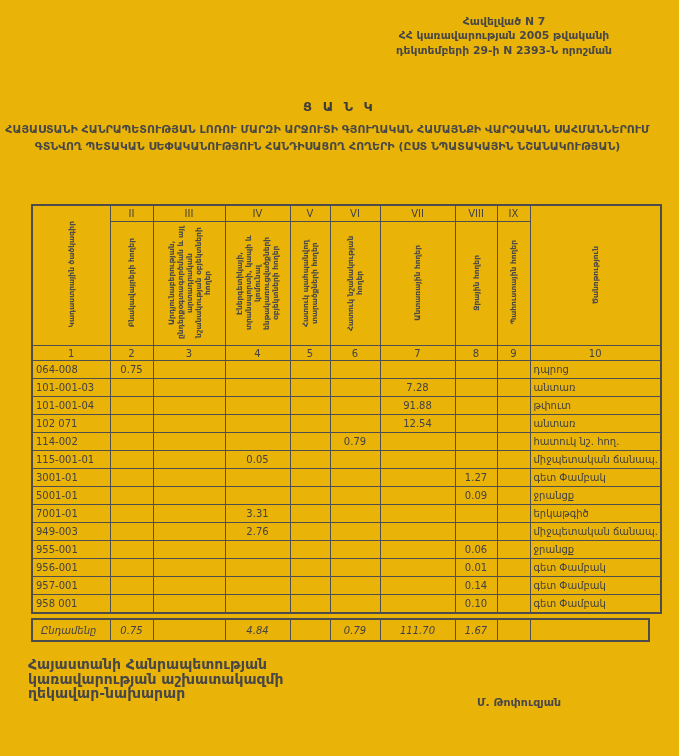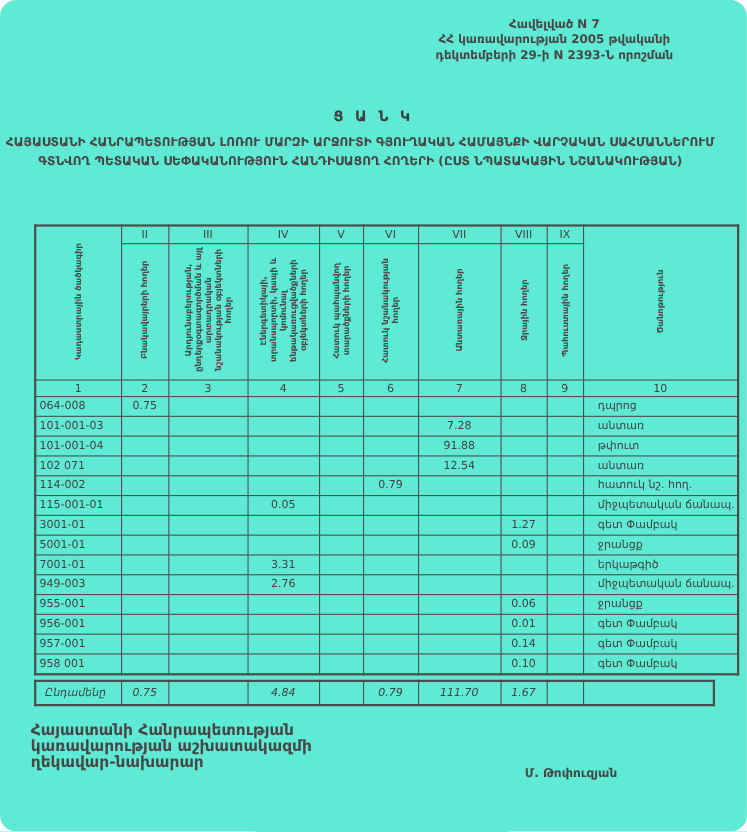--- a/index.html
+++ b/index.html
@@ -1,21 +1,21 @@
 <!DOCTYPE html>
 <html><head>
 <meta charset="utf-8">
 <style>
   html,body{margin:0;padding:0;}
   body{
     width:679px;height:756px;position:relative;background:#ffffff;
     font-family:"DejaVu Sans", sans-serif;color:#424242;
     -webkit-font-smoothing:antialiased;
   }
-  .page{position:absolute;inset:0;background:#5eead4;overflow:hidden;border-radius:15px;}
+  .page{position:absolute;inset:0;background:#eab308;overflow:hidden;}
 
   .appendix{
     position:absolute;top:15px;left:338px;width:332px;
     text-align:center;font-size:10.8px;font-weight:bold;line-height:14.3px;
     color:#474747;
   }
   .doc-title{
     position:absolute;top:99px;left:0;width:100%;text-align:center;
     font-size:13px;font-weight:bold;letter-spacing:3px;color:#3d3d3d;
   }
@@ -37,21 +37,21 @@
   td.rot .v{
     display:inline-block;writing-mode:vertical-rl;transform:rotate(180deg);
     white-space:normal;font-size:7.5px;line-height:9px;font-weight:bold;
     max-height:116px;color:#4a4a4a;text-align:center;
   }
   td.rot.tall .v{max-height:132px;}
   tr.num-row td{height:14px;text-align:center;font-size:10px;}
   tr.data-row td{height:17px;}
   td.code{text-align:left;padding-left:3px;margin-top:20px;}
   td.val{text-align:center;}
-  td.note{text-align:left;padding-left:13px;}
+  td.note{text-align:left;padding-left:3px;}
   .total-table{margin-top:4px;font-style:italic;}
   .total-table td{height:20px;}
   .total-table td.code{padding-left:8px;}
 
   .footer-left{
     position:absolute;top:657px;left:28px;
     font-size:14px;font-weight:bold;line-height:14.5px;color:#474747;
   }
   .signature{
     position:absolute;top:696px;left:477px;

